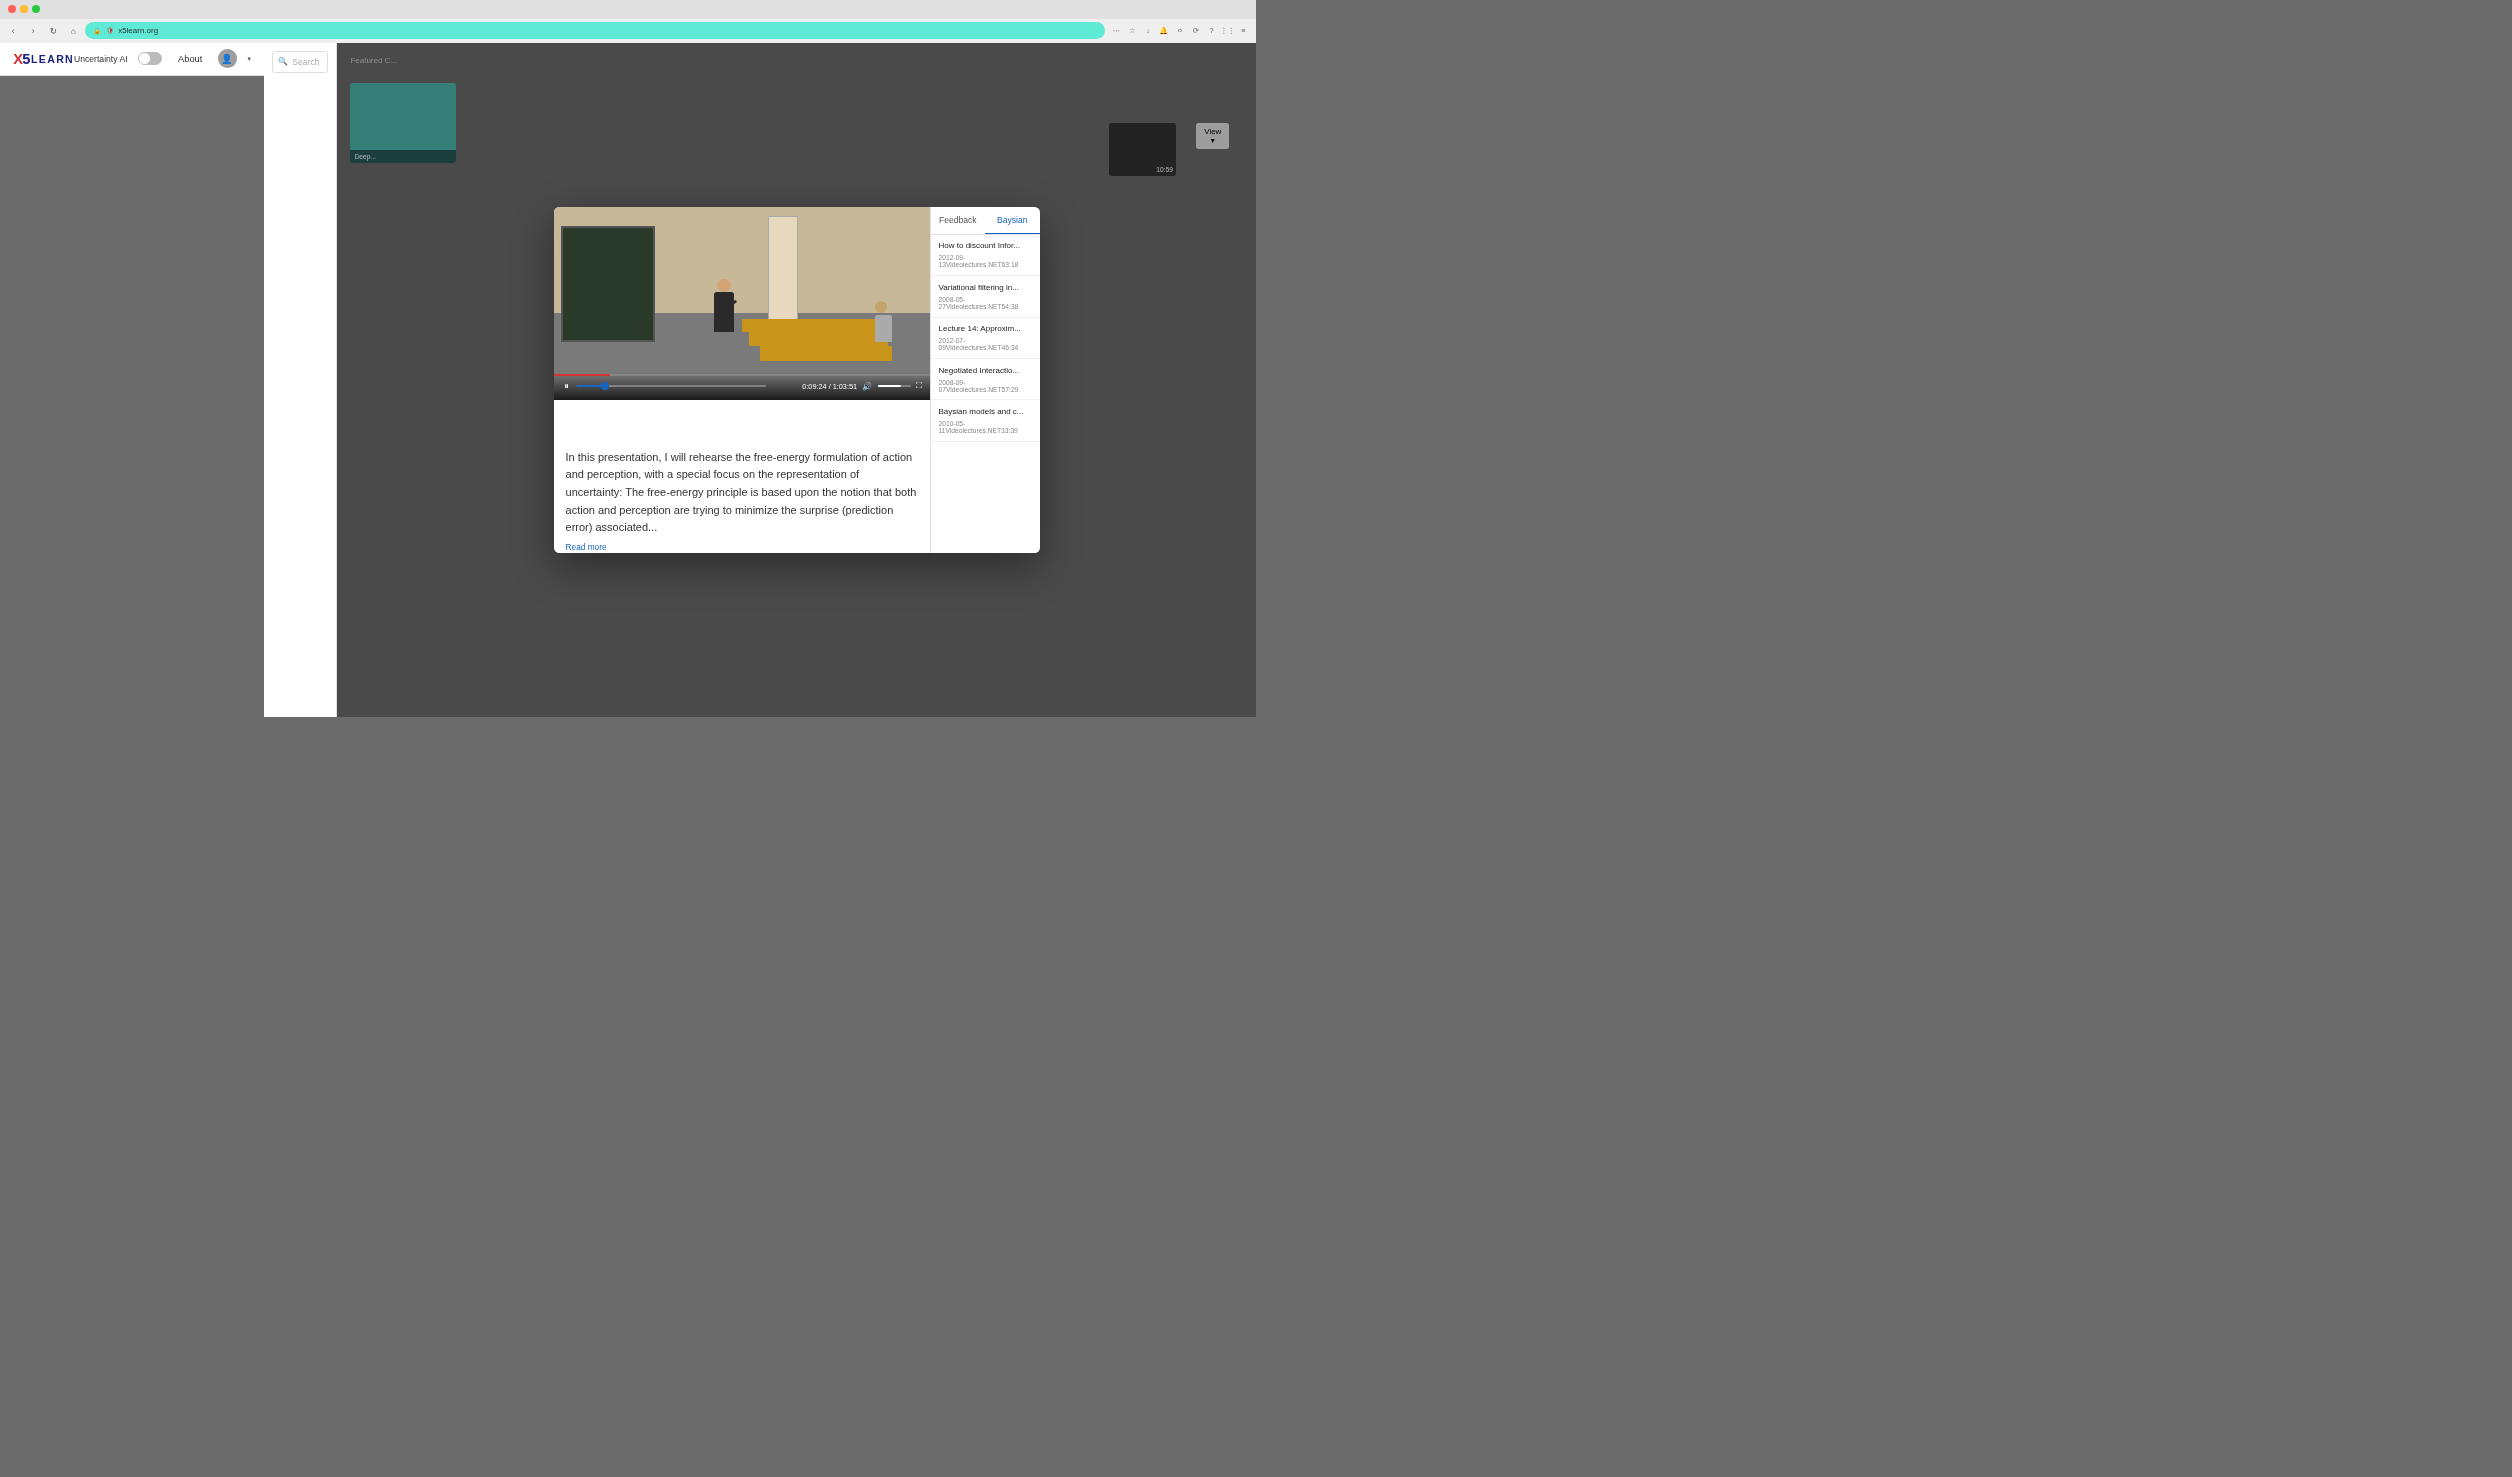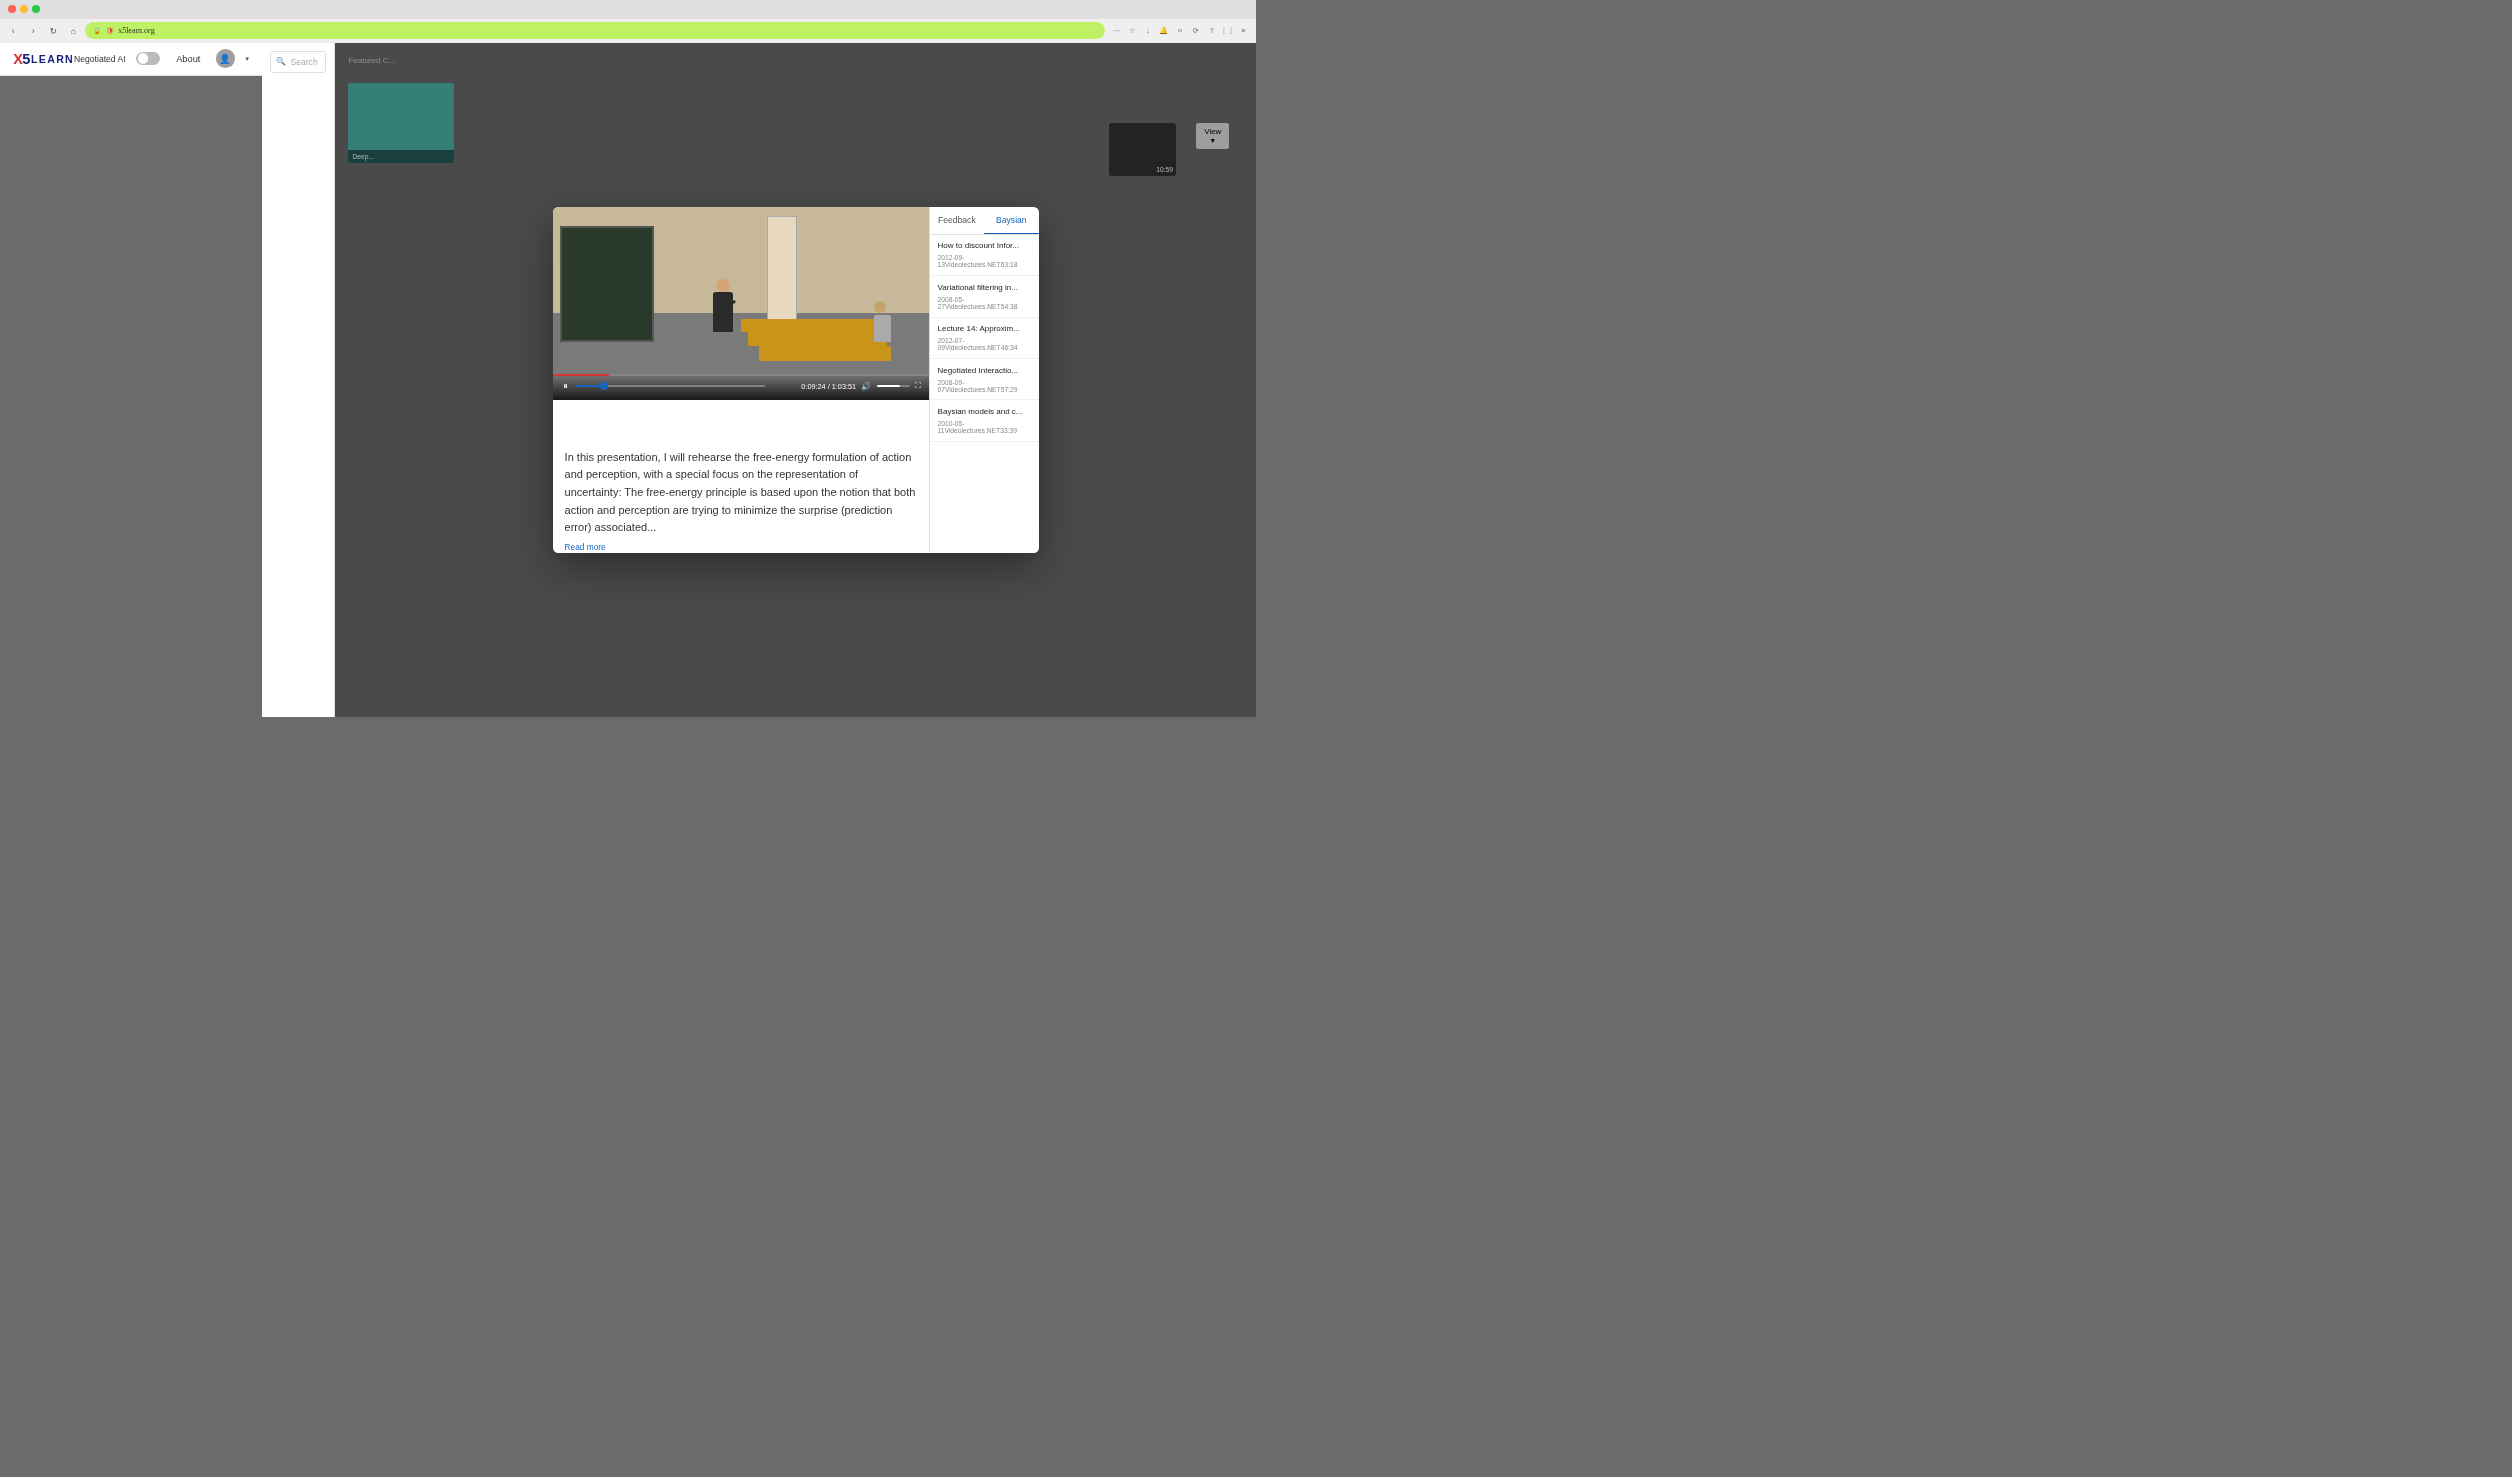--- a/index.html
+++ b/index.html
@@ -580,29 +580,28 @@
 
     .related-meta {
       font-size: 6.7px;
       color: #888;
     }
 
     
     .addr-content {
       flex: 1;
       height: 17.3px;
-      background: #bef264;
+      background: #5eead4;
       border-radius: 8.6px;
       display: flex;
       align-items: center;
       padding: 0 8px;
       gap: 4px;
       font-size: 8px;
       color: #333;
-      font-family: Liberation Serif, serif;
     }
 
     .addr-lock { font-size: 6.7px; color: #555; }
     .addr-url { color: #333; font-size: 8px; }
 
     .nav-icons-right {
       display: flex;
       gap: 1.3px;
       align-items: center;
     }
@@ -658,21 +657,21 @@
 
   <div class="app-header">
     <div class="logo">
       <span class="logo-x5">
         <span class="x">X</span>5
       </span>
       <span class="logo-learn">LEARN</span>
     </div>
 
     <div class="header-right">
-      <span class="transparent-ai-label">Negotiated AI</span>
+      <span class="transparent-ai-label">Uncertainty AI</span>
       <div class="toggle-switch"></div>
       <button class="about-btn">About</button>
       <div class="user-icon">👤</div>
       <span style="font-size:6.7px; color:#555;">▾</span>
     </div>
   </div>
 
   <div class="app-body">
 
     <div class="sidebar">

